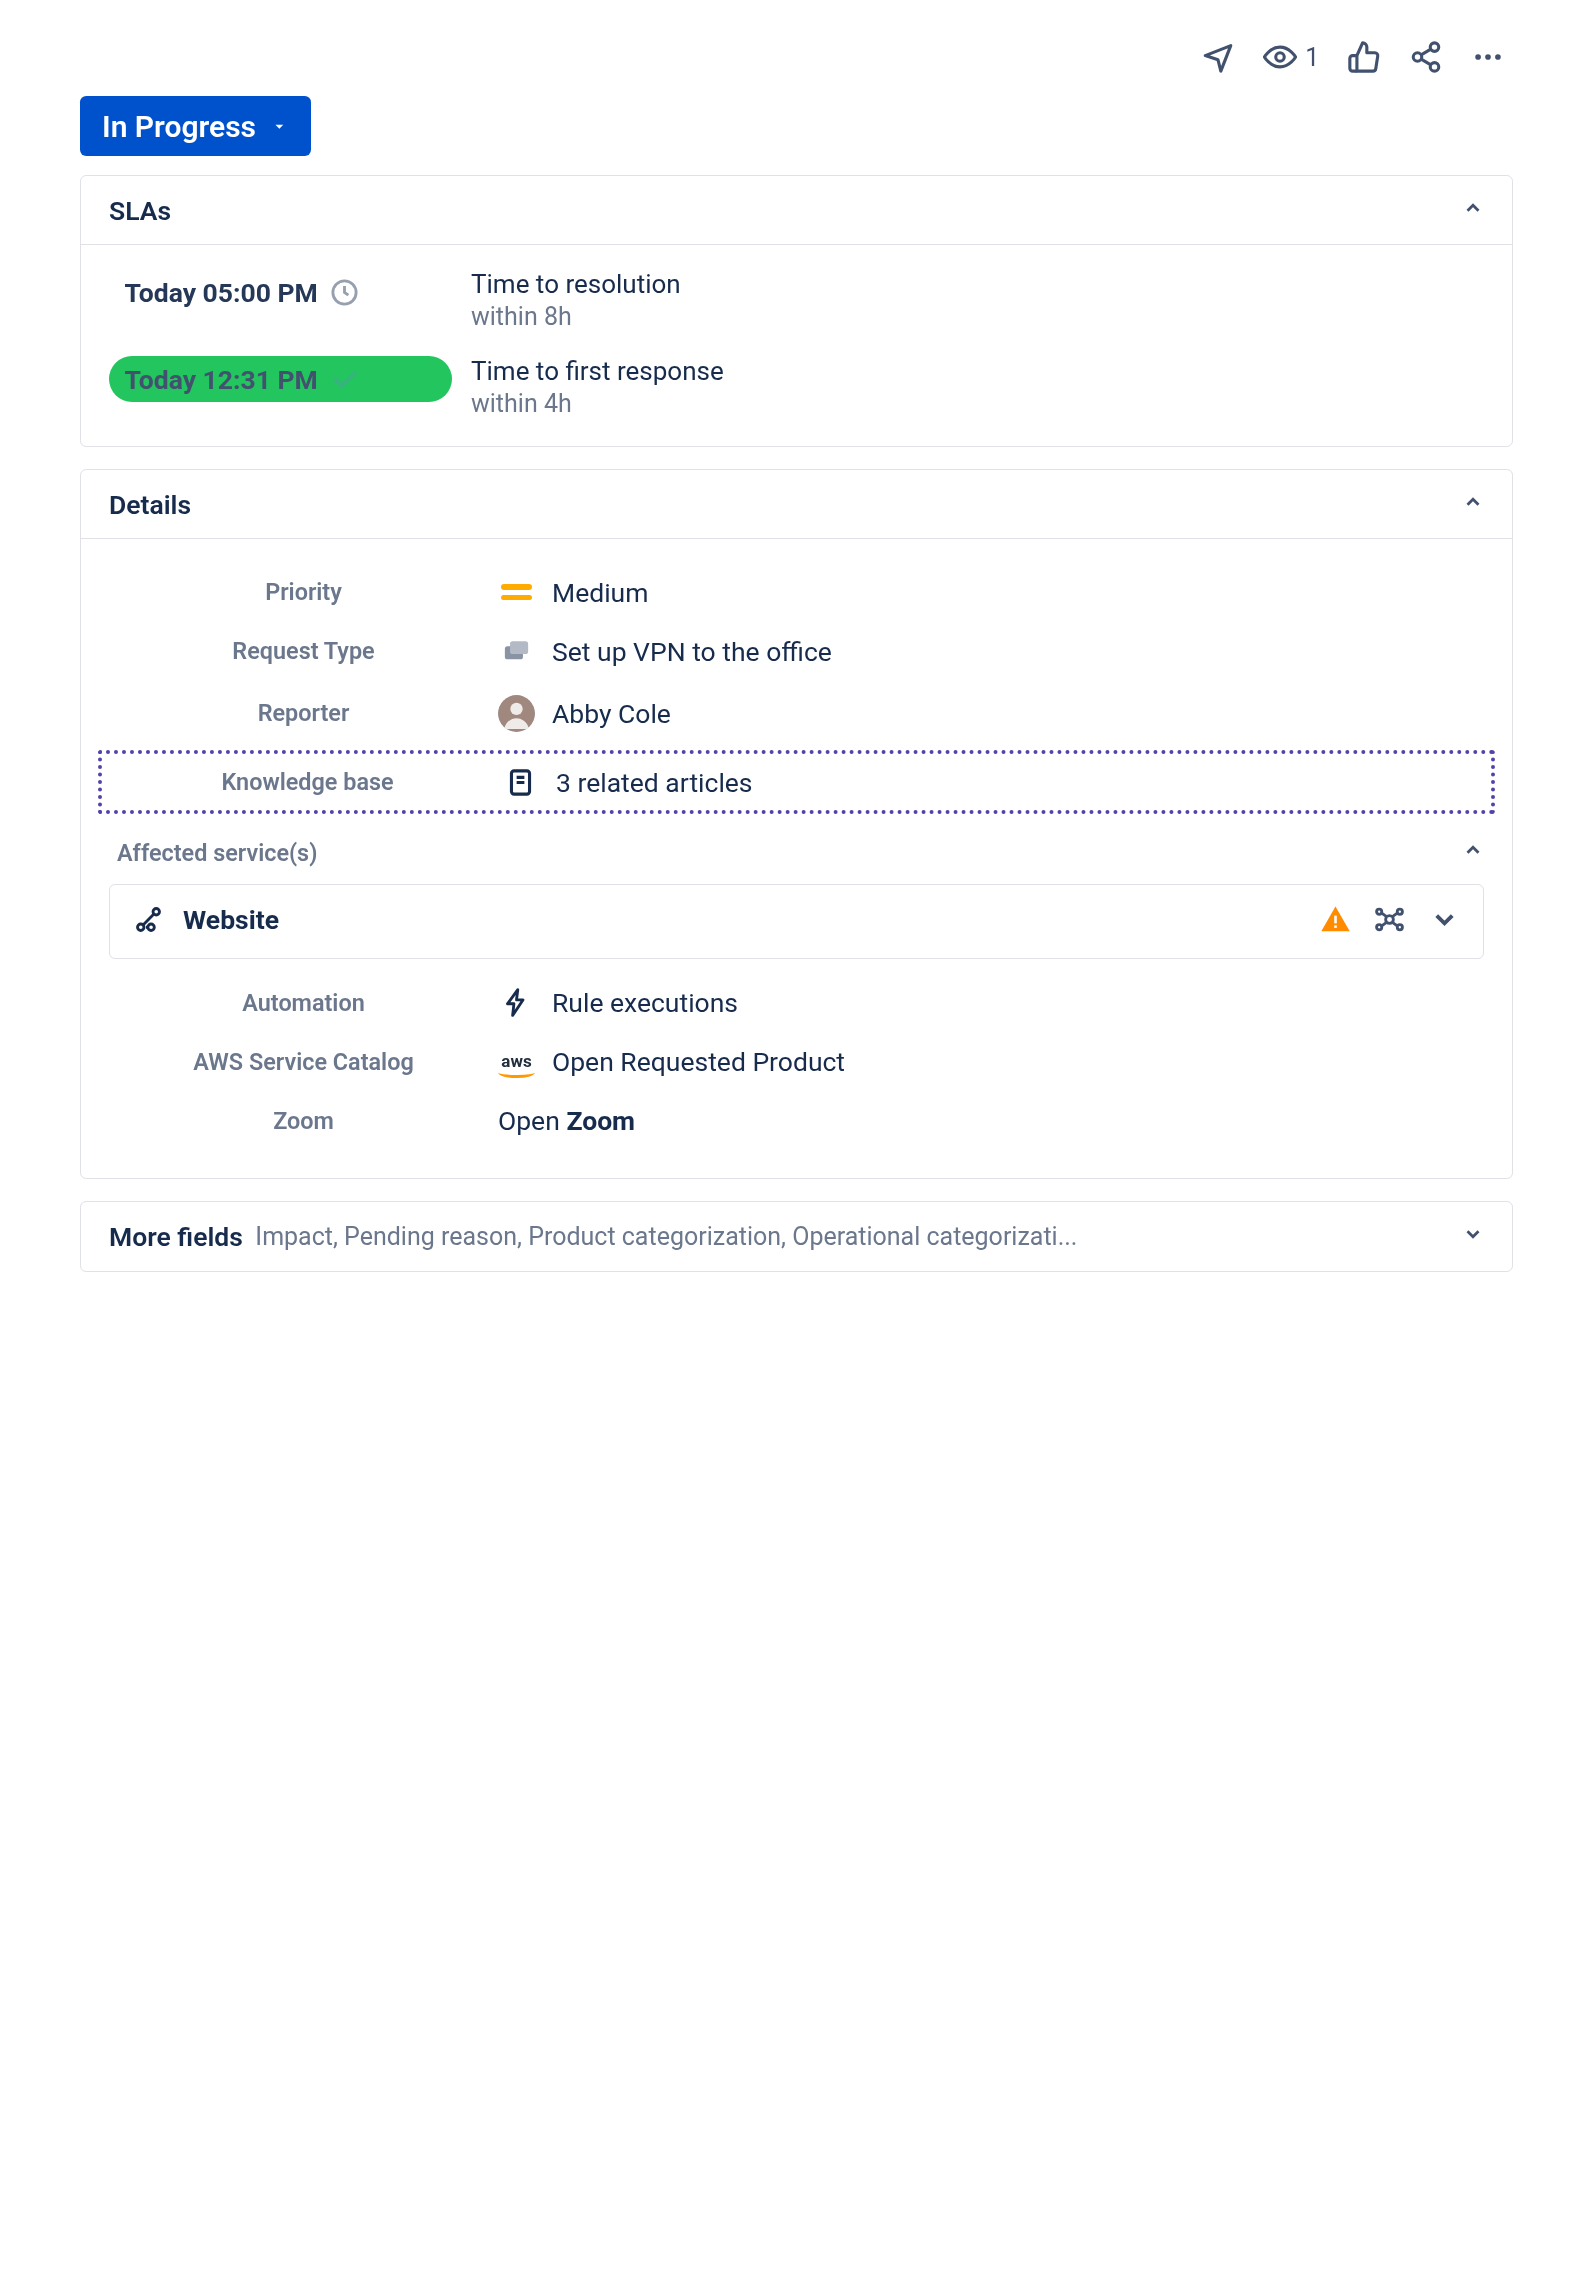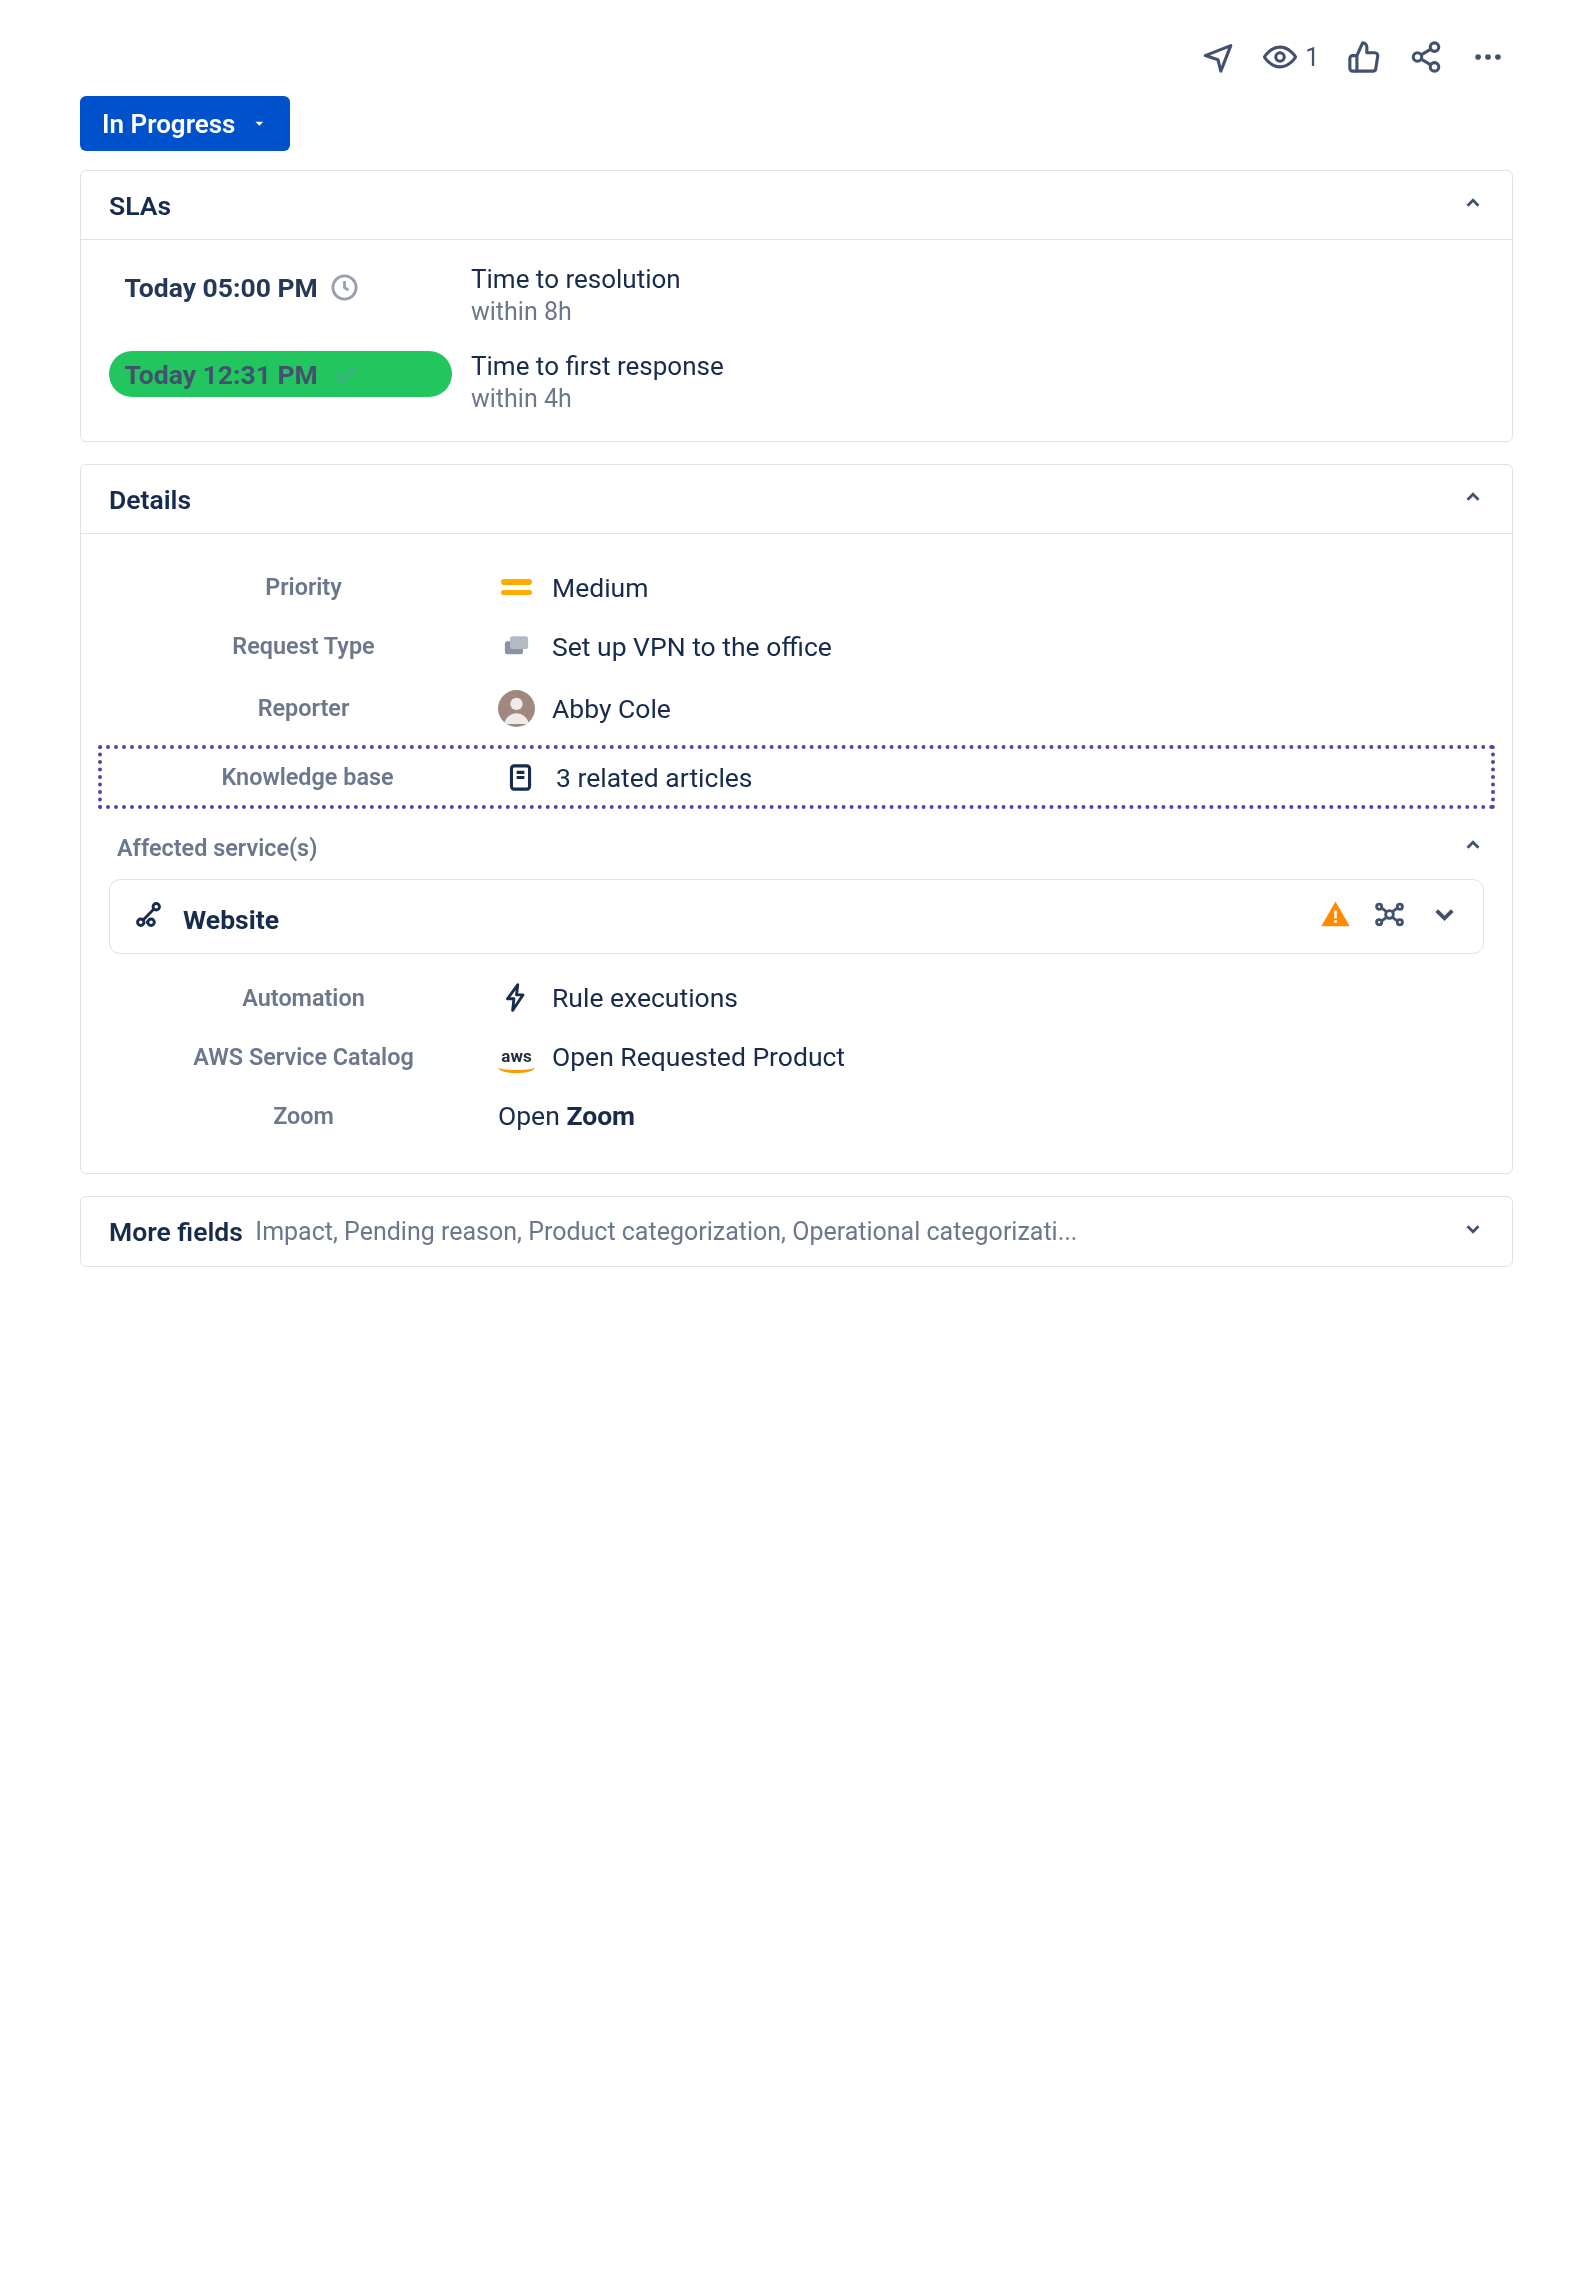--- a/index.html
+++ b/index.html
@@ -28,21 +28,21 @@
   }
   .topbar .icon-btn svg { width: 34px; height: 34px; }
   .watch-count { font-size: 25px; color: #42526E; }
   .status-btn {
     display: inline-flex;
     align-items: center;
     gap: 14px;
     background: #0052CC;
     color: #fff;
     font-weight: 600;
-    font-size: 26px;
+    font-size: 30px;
     padding: 12.5px 22px;
     border-radius: 6.2px;
     cursor: pointer;
     margin-bottom: 18.7px;
   }
   .status-btn svg { width: 18.7px; height: 18.7px; }
   .panel {
     border: 1.6px solid #DFE1E6;
     border-radius: 6.2px;
     margin-bottom: 22px;
@@ -133,24 +133,24 @@
     display: flex;
     justify-content: space-between;
     align-items: center;
     padding: 20px 0 11px;
     margin-left: 8px;
   }
   .section-sub-title { font-size: 23.4px; font-weight: 600; color: #6B778C; }
 
   .service-card {
     border: 1.6px solid #DFE1E6;
-    border-radius: 11px;
+    border-radius: 6px;
     padding: 18.7px 23.4px;
     display: flex;
-    align-items: flex-end;
+    align-items: flex-start;
     gap: 18.7px;
     margin-top: 6.2px;
     margin-bottom: 14px;
   }
   .service-name { font-weight: 700; font-size: 26.5px; color: #172B4D; flex: 1; }
   .service-actions { display: flex; align-items: center; gap: 23.4px; color: #42526E; }
   .service-actions svg { width: 31px; height: 31px; }
 
   .aws-logo {
     font-size: 17px; font-weight: 700; color: #232F3E;

